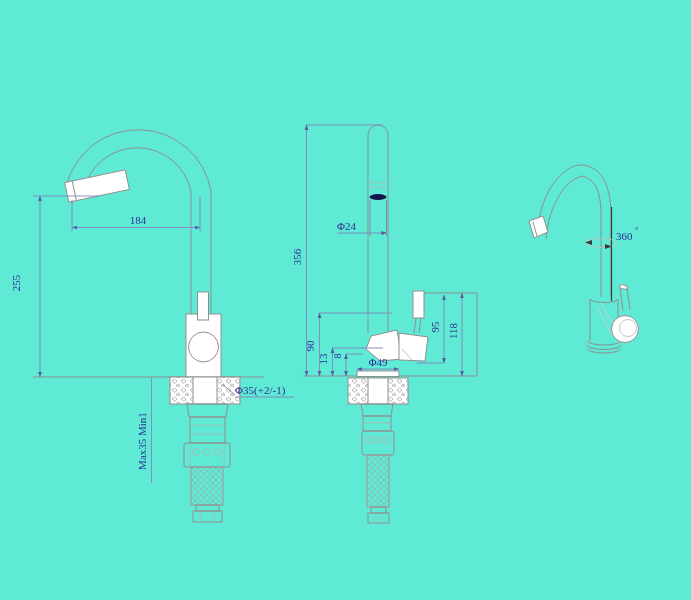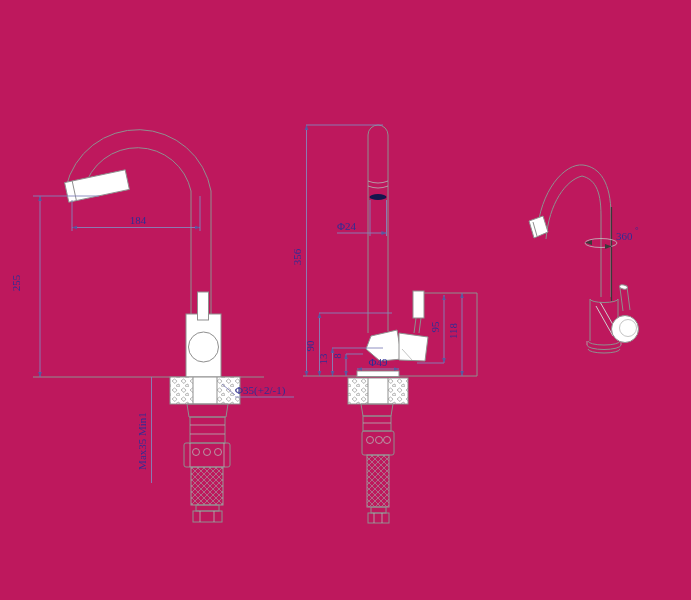--- a/index.html
+++ b/index.html
@@ -1,16 +1,16 @@
 <!DOCTYPE html>
 <html><head>
 <meta charset="utf-8">
 <style>
   html,body{margin:0;padding:0;background:#ffffff;}
-  .stage{position:relative;width:691px;height:600px;background:#be185d;overflow:hidden;}
+  .stage{position:relative;width:691px;height:600px;background:#5eead4;overflow:hidden;}
   svg{position:absolute;left:0;top:0;}
   .ol{stroke:#8f8f8f;stroke-width:1;fill:none;}
   .olf{stroke:#8f8f8f;stroke-width:1;fill:#ffffff;}
   .thin{stroke:#b5b5b5;stroke-width:0.8;fill:none;}
   .dim{stroke:#8585bb;stroke-width:0.9;fill:none;}
   .dt{font-family:"Liberation Serif", "DejaVu Serif", serif;font-size:11px;fill:#2e2e96;}
   .dts{font-family:"Liberation Serif", "DejaVu Serif", serif;font-size:9px;fill:#2e2e96;}
   .axis{stroke:#3a3a3a;stroke-width:1.2;fill:none;}
   .shade{stroke:#cfcfcf;stroke-width:1;fill:none;}
 </style>

